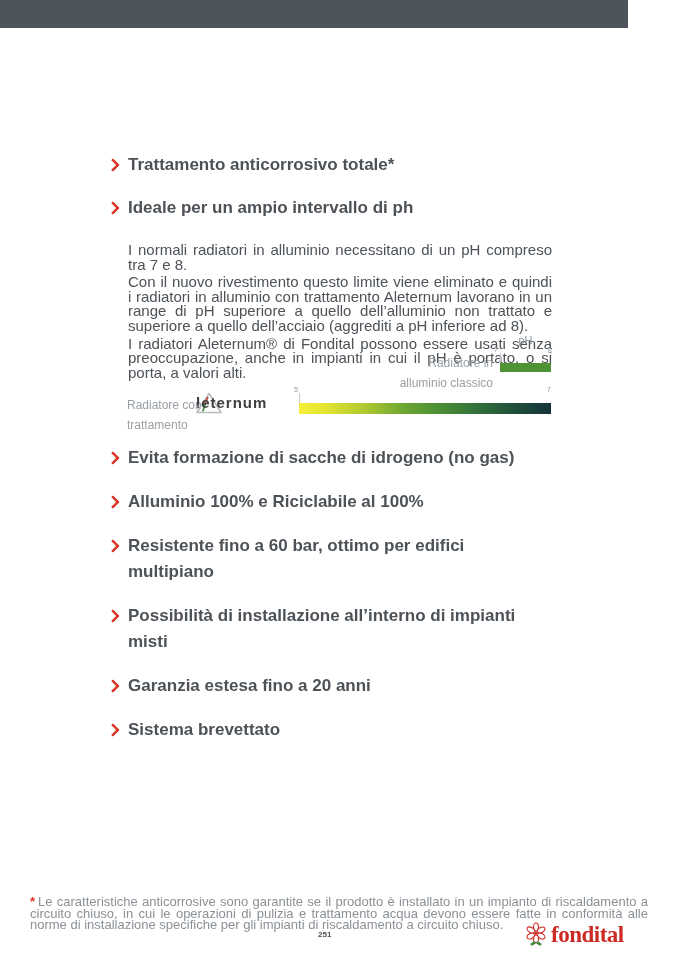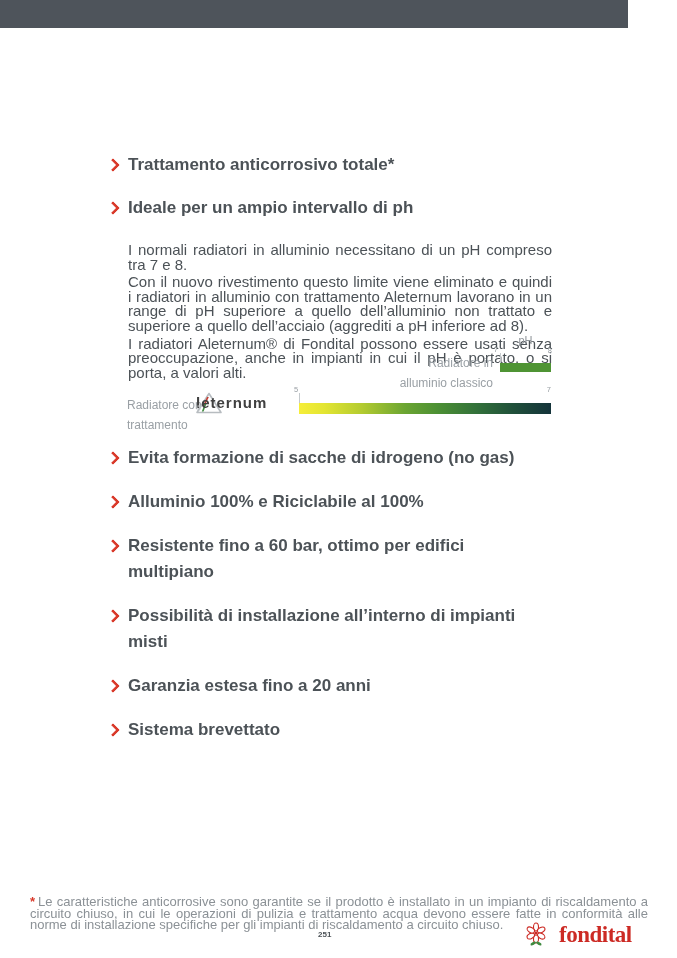--- a/index.html
+++ b/index.html
@@ -57,21 +57,21 @@
 
   
   .footnote {
     position:absolute; left:30px; top:896px; width:618px;
     font-size:13px; line-height:11.5px; color:#8b9196; text-align:justify;
   }
   .star { color:#d93a2b; font-weight:bold; margin-right:3px; }
 
   
   .pagenum { position:absolute; left:318px; top:930px; font-size:8px; font-weight:bold; color:#4c5257; }
-  .brand { position:absolute; left:524px; top:922px; display:flex; align-items:flex-end; gap:11px; }
+  .brand { position:absolute; left:524px; top:922px; display:flex; align-items:flex-end; gap:3px; }
   .brand-text {
     font-family:"Liberation Serif", serif; font-weight:700; font-size:23px;
     color:#cc2a24; letter-spacing:-0.5px; line-height:26px;
   }
 </style>
 </head>
 <body>
 
 <div class="page">
 

